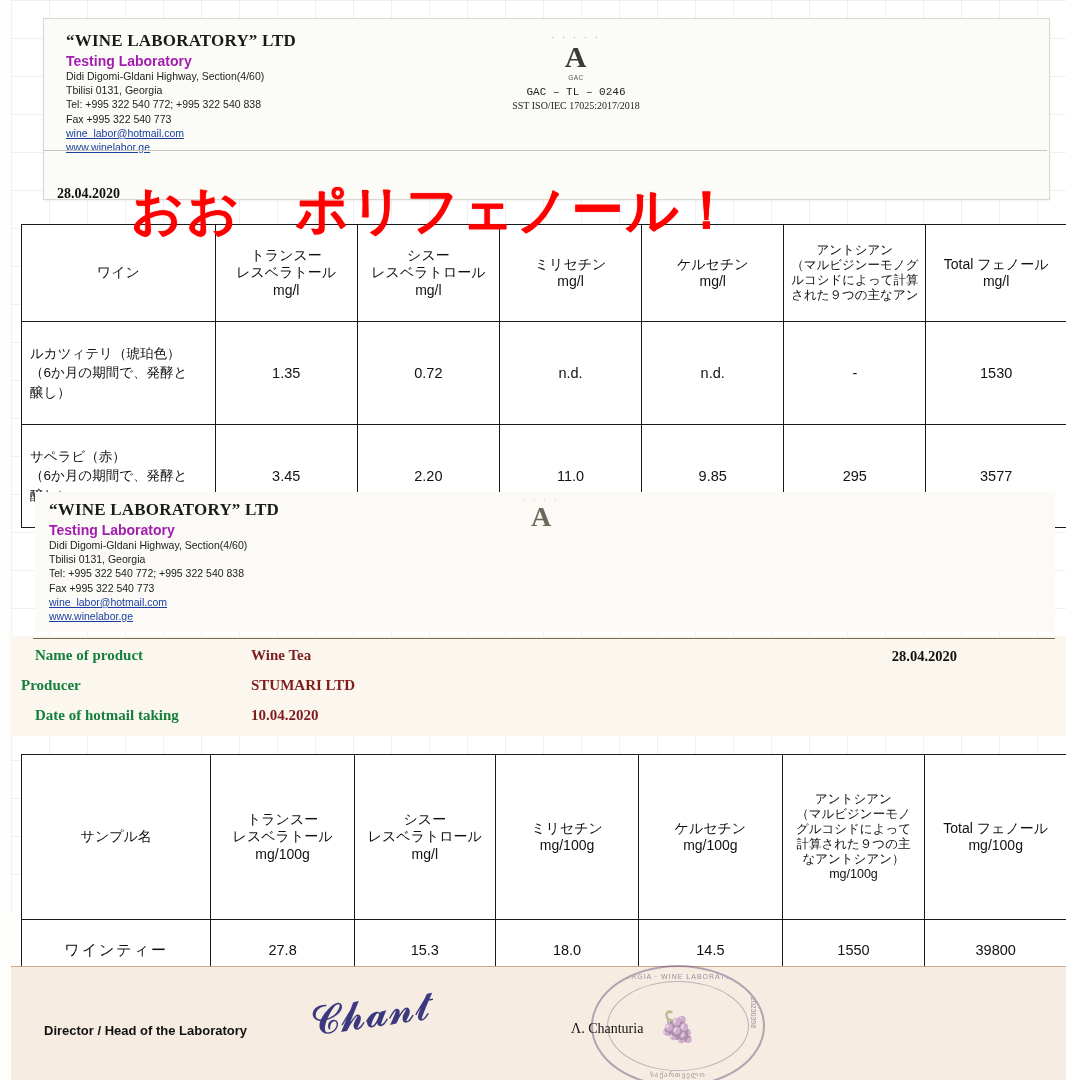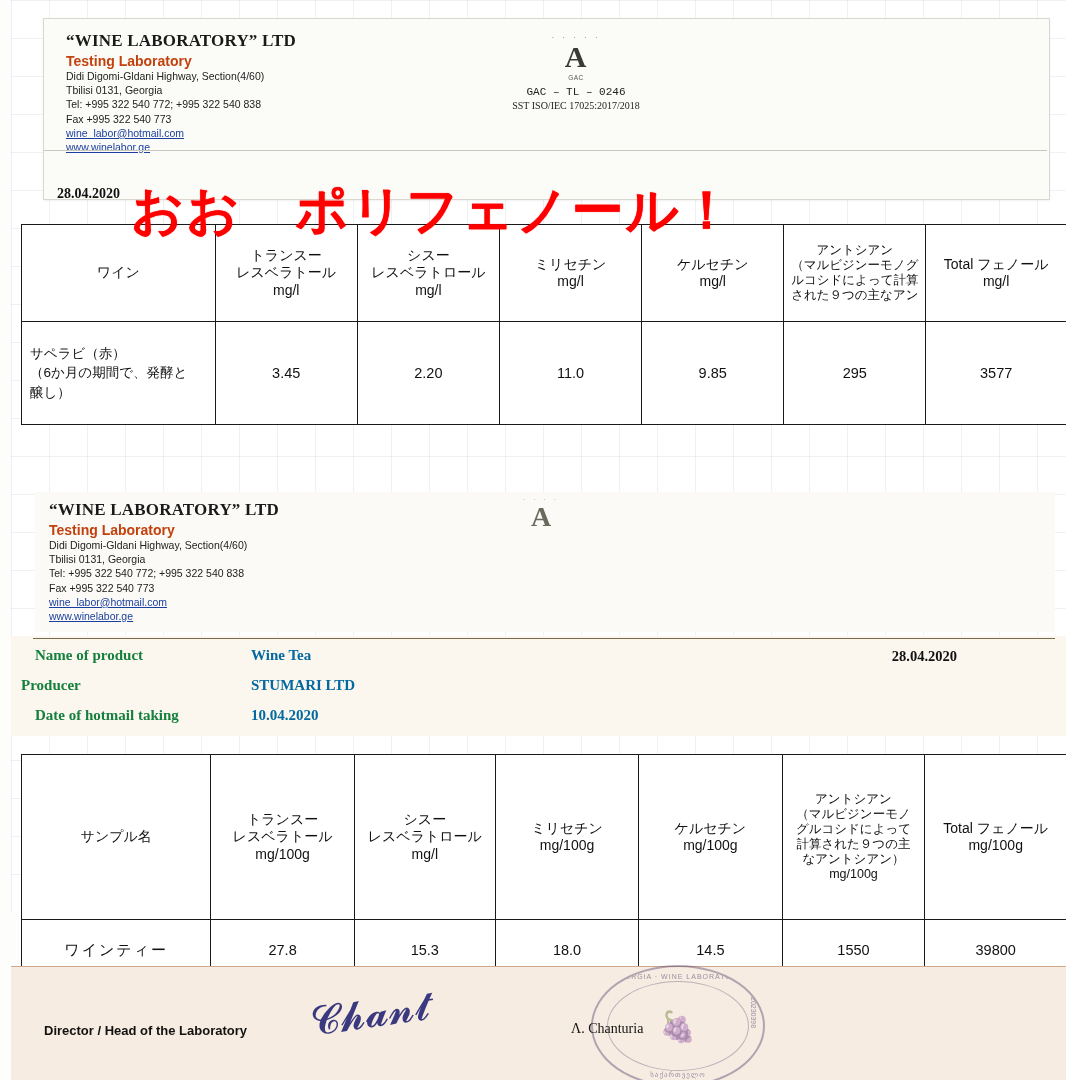--- a/index.html
+++ b/index.html
@@ -35,21 +35,21 @@
     position:absolute;left:24px;top:492px;width:1020px;height:140px;
     background:#fbfaf6;
     overflow:hidden;
   }
   .lab-name{
     font-family:"Liberation Serif", serif;
     font-weight:bold;font-size:17px;letter-spacing:.2px;color:#1a1a1a;
   }
   .lab-sub{
     font-family:"Liberation Sans", sans-serif;
-    font-weight:bold;font-size:14px;color:#c2410c;margin-top:2px;
+    font-weight:bold;font-size:14px;color:#a21caf;margin-top:2px;
   }
   .lab-line{font-size:10.5px;color:#222;line-height:1.35;}
   .lab-link{font-size:10.5px;color:#1a3f9e;text-decoration:underline;line-height:1.35;}
   .header-block{position:absolute;left:22px;top:12px;}
   .header-block2{position:absolute;left:14px;top:8px;}
 
   
   .gac{position:absolute;left:432px;top:14px;width:200px;text-align:center;}
   .gac .mark{
     font-family:"Liberation Serif", serif;
@@ -119,21 +119,21 @@
   #table2{left:10px;top:754px;width:1046px;}
 
   
   .prod{
     position:absolute;left:0;top:636px;width:1066px;height:100px;
     background:#fbf6ee;
   }
   .prod .rule{position:absolute;left:22px;top:2px;width:1022px;height:1px;background:#7a6a4a;}
   .prod-row{position:absolute;font-family:"Liberation Serif", serif;}
   .prod-label{font-weight:bold;font-size:15px;color:#15803d;}
-  .prod-value{font-weight:bold;font-size:15px;color:#0369a1;}
+  .prod-value{font-weight:bold;font-size:15px;color:#7f1d1d;}
   .prod-date{
     position:absolute;right:120px;top:12px;
     font-family:"Liberation Serif", serif;font-weight:bold;font-size:14.5px;color:#111;
   }
 
   
   .footer{
     position:absolute;left:0;top:966px;width:1066px;height:114px;
     background:#f6ece1;
     border-top:1px solid #cfa98a;
@@ -240,20 +240,33 @@
         <div>ルコシドによって計算</div>
         <div>された９つの主なアン</div>
       </td>
       <td class="head" style="width:140px;">
         <div>Total フェノール</div>
         <div>mg/l</div>
       </td>
     </tr>
     <tr>
       <td class="namecell" style="height:90px;">
+        <div>ルカツィテリ（琥珀色）</div>
+        <div>（6か月の期間で、発酵と</div>
+        <div>醸し）</div>
+      </td>
+      <td>1.35</td>
+      <td>0.72</td>
+      <td>n.d.</td>
+      <td>n.d.</td>
+      <td>-</td>
+      <td>1530</td>
+    </tr>
+    <tr>
+      <td class="namecell" style="height:90px;">
         <div>サペラビ（赤）</div>
         <div>（6か月の期間で、発酵と</div>
         <div>醸し）</div>
       </td>
       <td>3.45</td>
       <td>2.20</td>
       <td>11.0</td>
       <td>9.85</td>
       <td>295</td>
       <td>3577</td>

